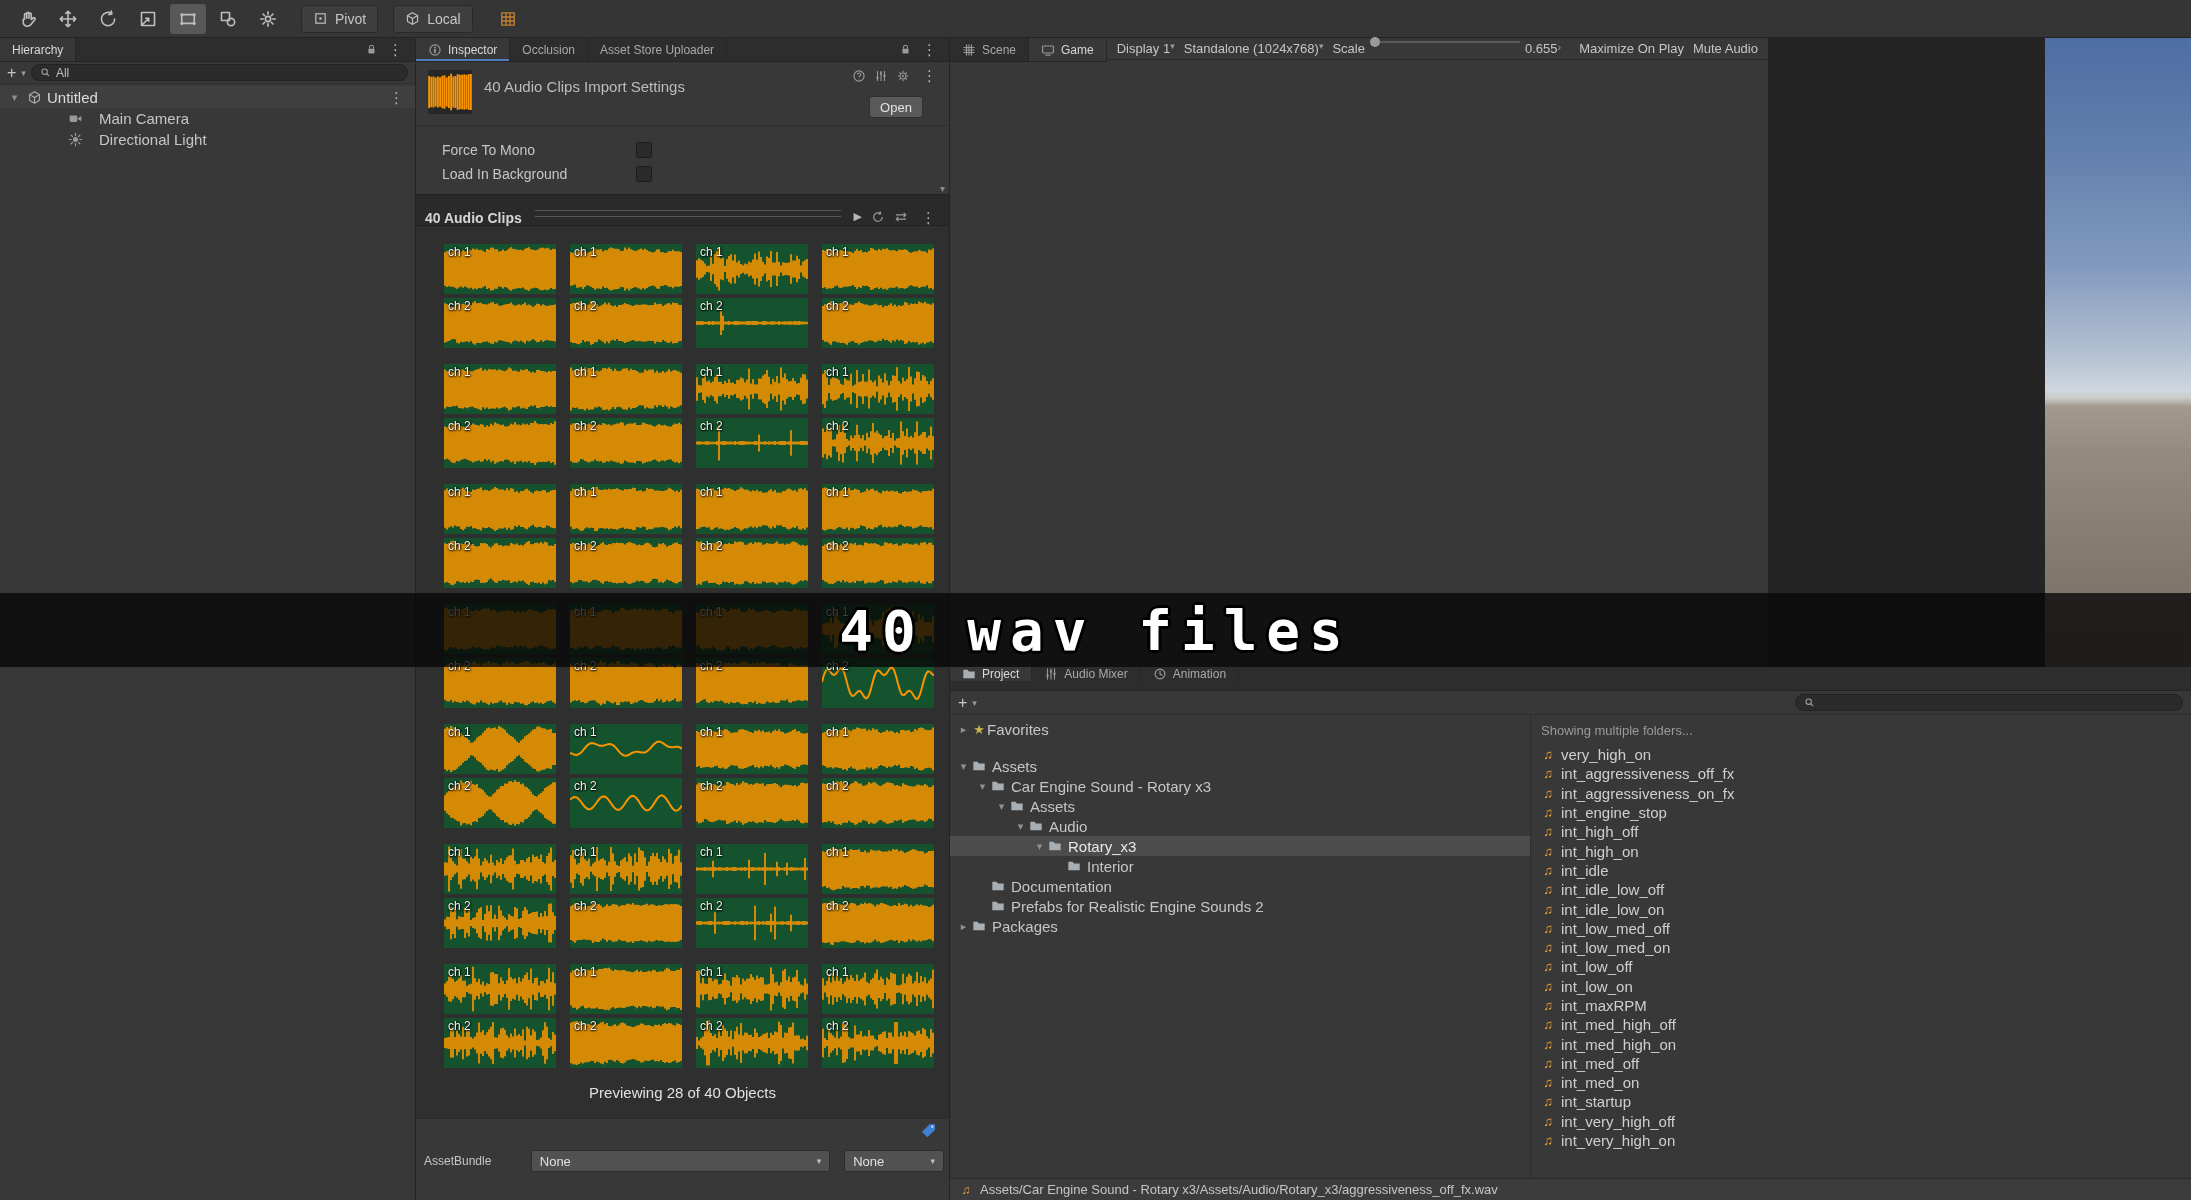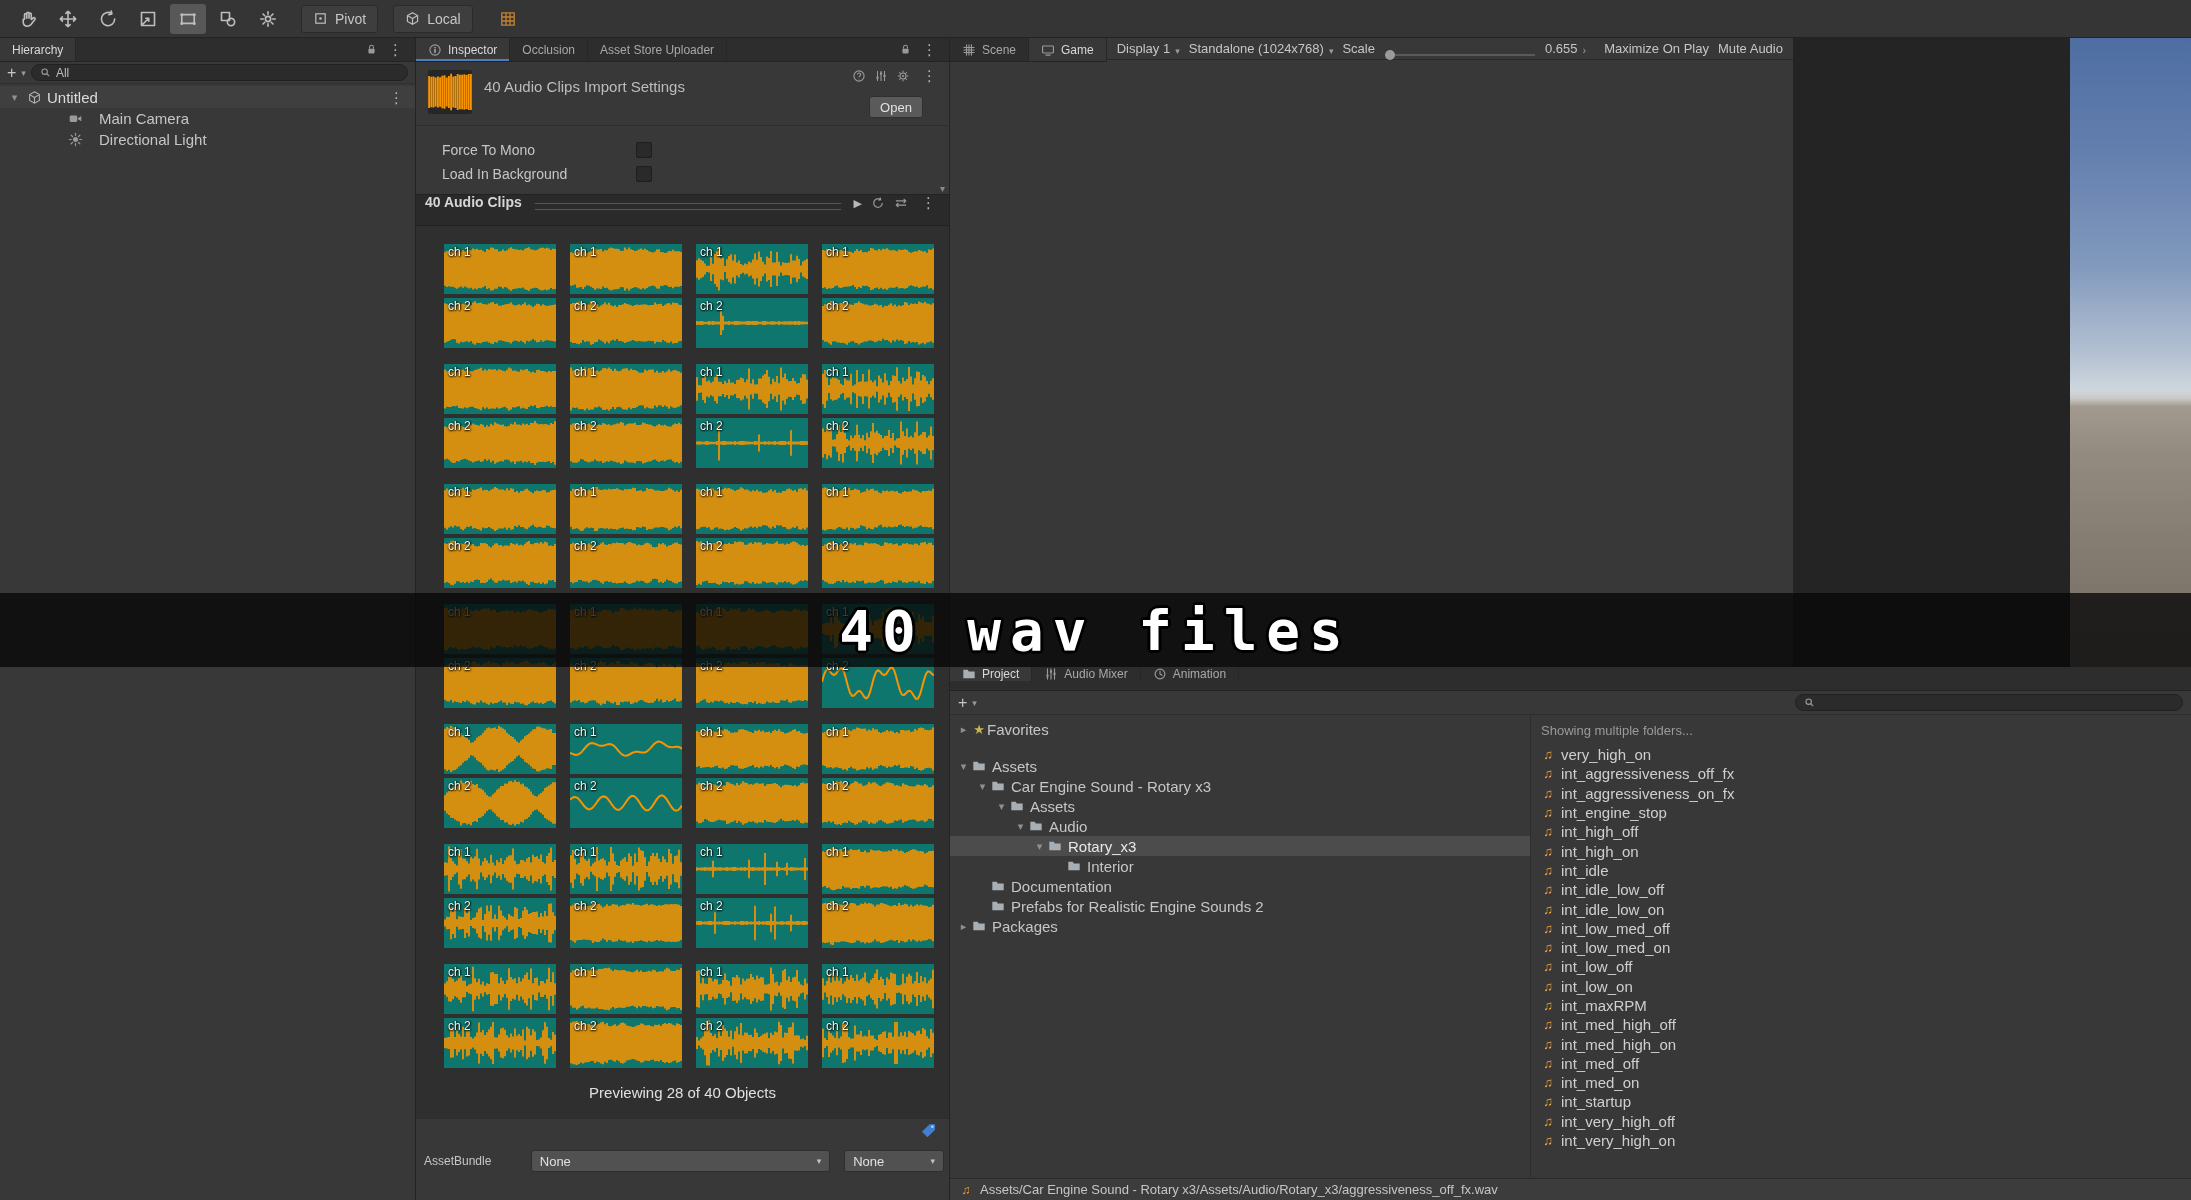--- a/index.html
+++ b/index.html
@@ -51,45 +51,45 @@
 #insp-hicons{position:absolute;right:8px;top:6px;display:flex;gap:8px;align-items:center}
 #insp-hicons .icn{width:14px;height:14px}
 #open-btn{position:absolute;right:26px;top:34px;width:54px;height:22px;background:#5a5a5a;border:1px solid #303030;border-radius:3px;font-size:13px;color:#e2e2e2;display:flex;align-items:center;justify-content:center}
 #settings-wrap{height:68px;overflow:hidden;position:relative;flex:none}
 #settings-rows{padding-top:8px}
 .setrow{height:24px;display:flex;align-items:flex-end;padding-left:26px}
 .setlabel{width:194px;font-size:14px;color:#c6c6c6}
 .setlabel.dim{color:#8f8f8f}
 .checkbox{width:16px;height:16px;background:#2a2a2a;border:1px solid #1d1d1d;border-radius:2px;font-size:12px;color:#c8c8c8;display:flex;align-items:center;justify-content:center;line-height:1}
 #set-scroll{position:absolute;right:4px;bottom:0;font-size:10px;color:#8a8a8a}
-#preview-header{height:24px;background:#2a2a2a;border-top:1px solid #222;border-bottom:1px solid #222;display:flex;align-items:flex-end;gap:9px;padding:15px 9px;flex:none}
+#preview-header{height:24px;background:#2a2a2a;border-top:1px solid #222;border-bottom:1px solid #222;display:flex;align-items:flex-start;gap:9px;padding:15px 9px;flex:none}
 #preview-title{font-size:14px;font-weight:bold;color:#d6d6d6;white-space:nowrap}
 #preview-handle{flex:1;height:7px;border-top:1px solid #575757;border-bottom:1px solid #575757;margin:0 4px}
 #preview-header .icn{width:14px;height:14px}
 .playchar{color:#b8b8b8;font-size:11px}
 #preview-body{flex:1;background:#2f2f2f;display:flex;flex-direction:column;overflow:hidden}
 #preview-grid{display:grid;grid-template-columns:repeat(4,112px);gap:16px 14px;padding:18px 16px 0 28px}
 .cell{display:flex;flex-direction:column;gap:4px}
-.chan{position:relative;width:112px;height:50px;background:#0f766e}
+.chan{position:relative;width:112px;height:50px;background:#14532d}
 .chlabel{position:absolute;left:4px;top:1px;font-size:12px;color:#f2f2f2;text-shadow:0 1px 2px #000,1px 0 2px #000;z-index:2}
 .wavesvg{position:absolute;inset:0}
 #preview-footer{text-align:center;font-size:15px;color:#e0e0e0;margin:16px 0 10px}
 #insp-bottom{height:82px;flex:none;position:relative;background:#383838;border-top:1px solid #2c2c2c}
 #tagicon{position:absolute;right:12px;top:3px;width:17px;height:17px}
 #ab-row{position:absolute;left:8px;right:5px;top:30px;height:24px;display:flex;align-items:center}
 #ab-label{width:107px;font-size:12px;color:#c6c6c6}
 .dropdown{height:22px;background:#515151;border:1px solid #2e2e2e;border-radius:3px;display:flex;align-items:center;padding:0 8px;font-size:13px;color:#e0e0e0}
 .dropdown .dcaret{margin-left:auto;font-size:9px;color:#c0c0c0;padding-left:6px}
 #ab-dd1{width:300px}
 #ab-dd2{width:100px;margin-left:14px}
 
 
 #gamepanel{left:950px;top:38px;right:0;height:629px;display:flex;flex-direction:row}
 #game-toolbar{height:22px;background:#383838;border-bottom:1px solid #2a2a2a;display:flex;align-items:center;gap:9px;padding:0 10px;font-size:13px;color:#c6c6c6;flex:none}
-.gt-item{display:flex;align-items:flex-end;gap:5px;white-space:nowrap}
+.gt-item{display:flex;align-items:flex-start;white-space:nowrap}
 #scale-track{width:150px;height:2px;background:#5a5a5a;position:relative;margin:0 5px}
 #scale-knob{position:absolute;left:0;top:-4px;width:10px;height:10px;border-radius:50%;background:#9a9a9a}
 .chev{color:#9a9a9a;font-size:11px}
 #game-content{flex:1;position:relative;background:#242424;overflow:hidden}
 #game-frame{position:absolute;left:277px;top:0;width:816px;height:100%;
 background:linear-gradient(180deg,#4e6da2 0%,#637fae 18%,#8199bd 36%,#b3c0d2 50%,#cfd6dd 56%,#cbccc9 57.2%,#a29a8e 58.6%,#948b80 66%,#837a70 82%,#746c63 100%)}
 
 
 #overlayband{position:absolute;left:0;top:593px;width:100%;height:74px;background:rgba(6,6,6,.78);display:flex;align-items:center;justify-content:center;z-index:40}
 #overlayband .big{font-family:"DejaVu Sans Mono",monospace;font-weight:700;font-size:56px;letter-spacing:9px;color:#fff;white-space:nowrap;

